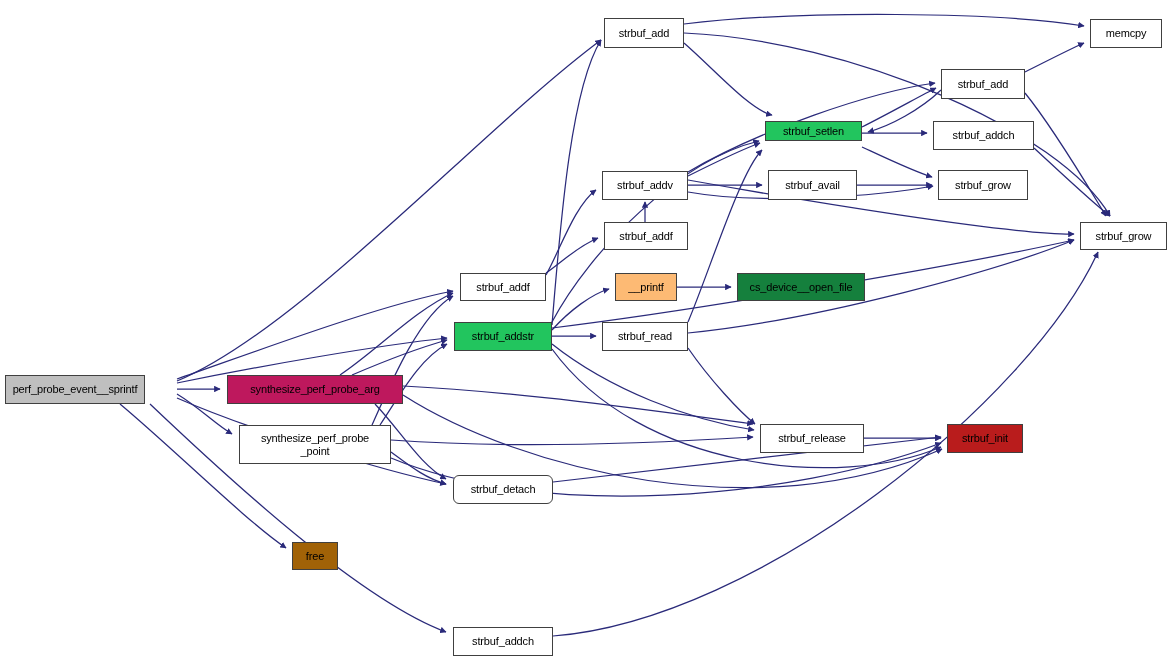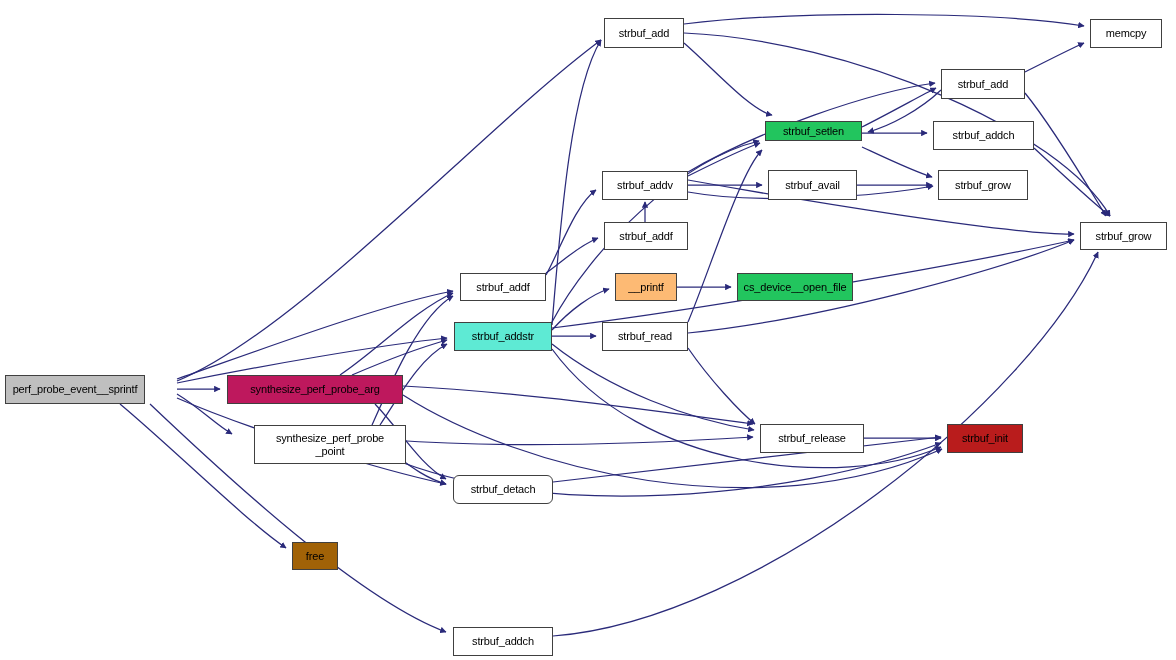--- a/index.html
+++ b/index.html
@@ -73,33 +73,33 @@
         <path d="M 688,322 C 710,270 740,172 762,150" stroke="#2a2a7a" marker-end="url(#arw)"></path>
         <path d="M 688,333 C 820,320 1000,270 1074,240" stroke="#2a2a7a" marker-end="url(#arw)"></path>
         <path d="M 688,348 C 710,380 740,412 755,424" stroke="#2a2a7a" marker-end="url(#arw)"></path>
         <path d="M 677,287 L 731,287" stroke="#2a2a7a" marker-end="url(#arw)"></path>
         <path d="M 645,222 C 645,215 645,208 645,202" stroke="#2a2a7a" marker-end="url(#arw)"></path>
       </g>
   </svg>
   <div id="node-layer">
       <div class="node root" style="left: 5px; top: 375px; width: 140px; height: 29px; background: rgb(191, 191, 191); border-color: rgb(64, 64, 64);">perf_probe_event__sprintf</div>
       <div class="node" style="left: 227px; top: 375px; width: 176px; height: 29px; background: #be185d; border-color: rgb(64, 64, 64);">synthesize_perf_probe_arg</div>
-      <div class="node" style="left: 254px; top: 425px; width: 152px; height: 39px; background: rgb(255, 255, 255); border-color: rgb(64, 64, 64);">synthesize_perf_probe
+      <div class="node" style="left: 239px; top: 425px; width: 152px; height: 39px; background: rgb(255, 255, 255); border-color: rgb(64, 64, 64);">synthesize_perf_probe
 _point</div>
       <div class="node" style="left: 292px; top: 542px; width: 46px; height: 28px; background: #a16207; border-color: rgb(64, 64, 64);">free</div>
       <div class="node" style="left: 460px; top: 273px; width: 86px; height: 28px; background: rgb(255, 255, 255); border-color: rgb(64, 64, 64);">strbuf_addf</div>
-      <div class="node" style="left: 454px; top: 322px; width: 98px; height: 29px; background: #5eead4; border-color: rgb(64, 64, 64);">strbuf_addstr</div>
+      <div class="node" style="left: 454px; top: 322px; width: 98px; height: 29px; background: #22c55e; border-color: rgb(64, 64, 64);">strbuf_addstr</div>
       <div class="node" style="left: 453px; top: 475px; width: 100px; height: 29px; background: rgb(255, 255, 255); border-color: rgb(64, 64, 64); border-radius: 6px;">strbuf_detach</div>
       <div class="node" style="left: 453px; top: 627px; width: 100px; height: 29px; background: rgb(255, 255, 255); border-color: rgb(64, 64, 64);">strbuf_addch</div>
       <div class="node" style="left: 604px; top: 18px; width: 80px; height: 30px; background: rgb(255, 255, 255); border-color: rgb(64, 64, 64);">strbuf_add</div>
       <div class="node" style="left: 602px; top: 171px; width: 86px; height: 29px; background: rgb(255, 255, 255); border-color: rgb(64, 64, 64);">strbuf_addv</div>
       <div class="node" style="left: 604px; top: 222px; width: 84px; height: 28px; background: rgb(255, 255, 255); border-color: rgb(64, 64, 64);">strbuf_addf</div>
       <div class="node" style="left: 615px; top: 273px; width: 62px; height: 28px; background: #fdba74; border-color: rgb(64, 64, 64);">__printf</div>
       <div class="node" style="left: 602px; top: 322px; width: 86px; height: 29px; background: rgb(255, 255, 255); border-color: rgb(64, 64, 64);">strbuf_read</div>
-      <div class="node" style="left: 737px; top: 273px; width: 116px; height: 28px; background: #22c55e; border-color: rgb(64, 64, 64);">cs_device__open_file</div>
+      <div class="node" style="left: 737px; top: 273px; width: 128px; height: 28px; background: #15803d; border-color: rgb(64, 64, 64);">cs_device__open_file</div>
       <div class="node" style="left: 765px; top: 121px; width: 97px; height: 20px; background: #22c55e; border-color: rgb(64, 64, 64);">strbuf_setlen</div>
       <div class="node" style="left: 768px; top: 170px; width: 89px; height: 30px; background: rgb(255, 255, 255); border-color: rgb(64, 64, 64);">strbuf_avail</div>
       <div class="node" style="left: 760px; top: 424px; width: 104px; height: 29px; background: rgb(255, 255, 255); border-color: rgb(64, 64, 64);">strbuf_release</div>
       <div class="node" style="left: 941px; top: 69px; width: 84px; height: 30px; background: rgb(255, 255, 255); border-color: rgb(64, 64, 64);">strbuf_add</div>
       <div class="node" style="left: 933px; top: 121px; width: 101px; height: 29px; background: rgb(255, 255, 255); border-color: rgb(64, 64, 64);">strbuf_addch</div>
       <div class="node" style="left: 938px; top: 170px; width: 90px; height: 30px; background: rgb(255, 255, 255); border-color: rgb(64, 64, 64);">strbuf_grow</div>
       <div class="node" style="left: 947px; top: 424px; width: 76px; height: 29px; background: #b91c1c; border-color: rgb(64, 64, 64);">strbuf_init</div>
       <div class="node" style="left: 1090px; top: 19px; width: 72px; height: 29px; background: rgb(255, 255, 255); border-color: rgb(64, 64, 64);">memcpy</div>
       <div class="node" style="left: 1080px; top: 222px; width: 87px; height: 28px; background: rgb(255, 255, 255); border-color: rgb(64, 64, 64);">strbuf_grow</div>
     </div>

